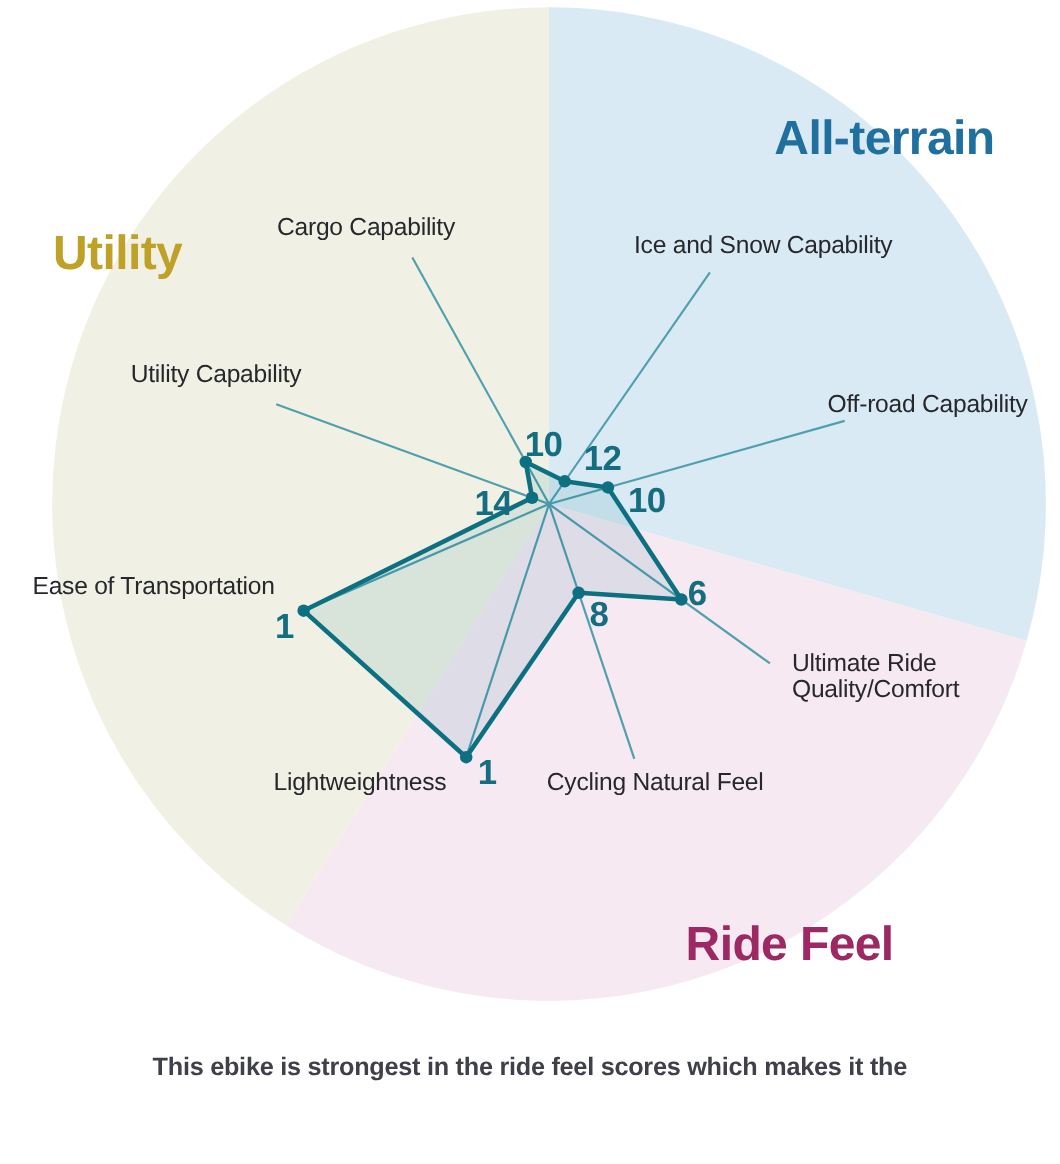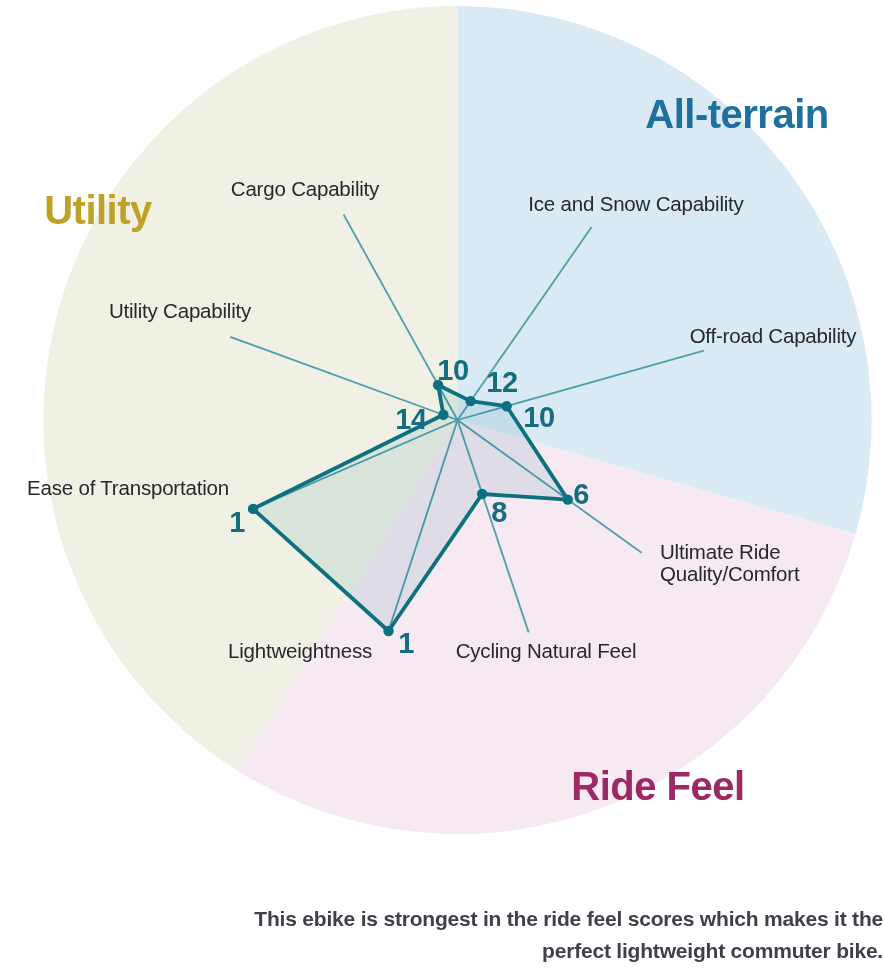--- a/index.html
+++ b/index.html
@@ -24,24 +24,24 @@
     font-weight: 600;
     letter-spacing: -0.5px;
   }
   .cat-title {
     font-size: 40px;
     font-weight: 700;
     letter-spacing: -0.5px;
   }
   .caption {
     position: absolute;
-    top: 903px;
+    top: 874px;
     left: 0;
     right: 0;
-    text-align: right;
+    text-align: center;
     font-size: 21px;
     font-weight: 600;
     line-height: 32px;
     color: #3f4049;
     letter-spacing: -0.2px;
   }
 </style>
 </head>
 <body>
 
@@ -82,15 +82,14 @@
       <text x="237" y="532" text-anchor="middle" class="value-label" fill="#156e80">1</text>
       <text x="128" y="495" text-anchor="middle" class="axis-label">Ease of Transportation</text>
       <text x="411" y="429" text-anchor="middle" class="value-label" fill="#156e80">14</text>
       <text x="180" y="318" text-anchor="middle" class="axis-label">Utility Capability</text>
       <text x="737" y="128" text-anchor="middle" class="cat-title" fill="#1f6f9f">All-terrain</text>
       <text x="658" y="800" text-anchor="middle" class="cat-title" fill="#9c2963">Ride Feel</text>
       <text x="98" y="224" text-anchor="middle" class="cat-title" fill="#bfa128">Utility</text>
     </svg>
   <div class="caption">
     <div>This ebike is strongest in the ride feel scores which makes it the</div>
-    <div>perfect lightweight commuter bike.</div>
   </div>
 </div>
 
 </body></html>

